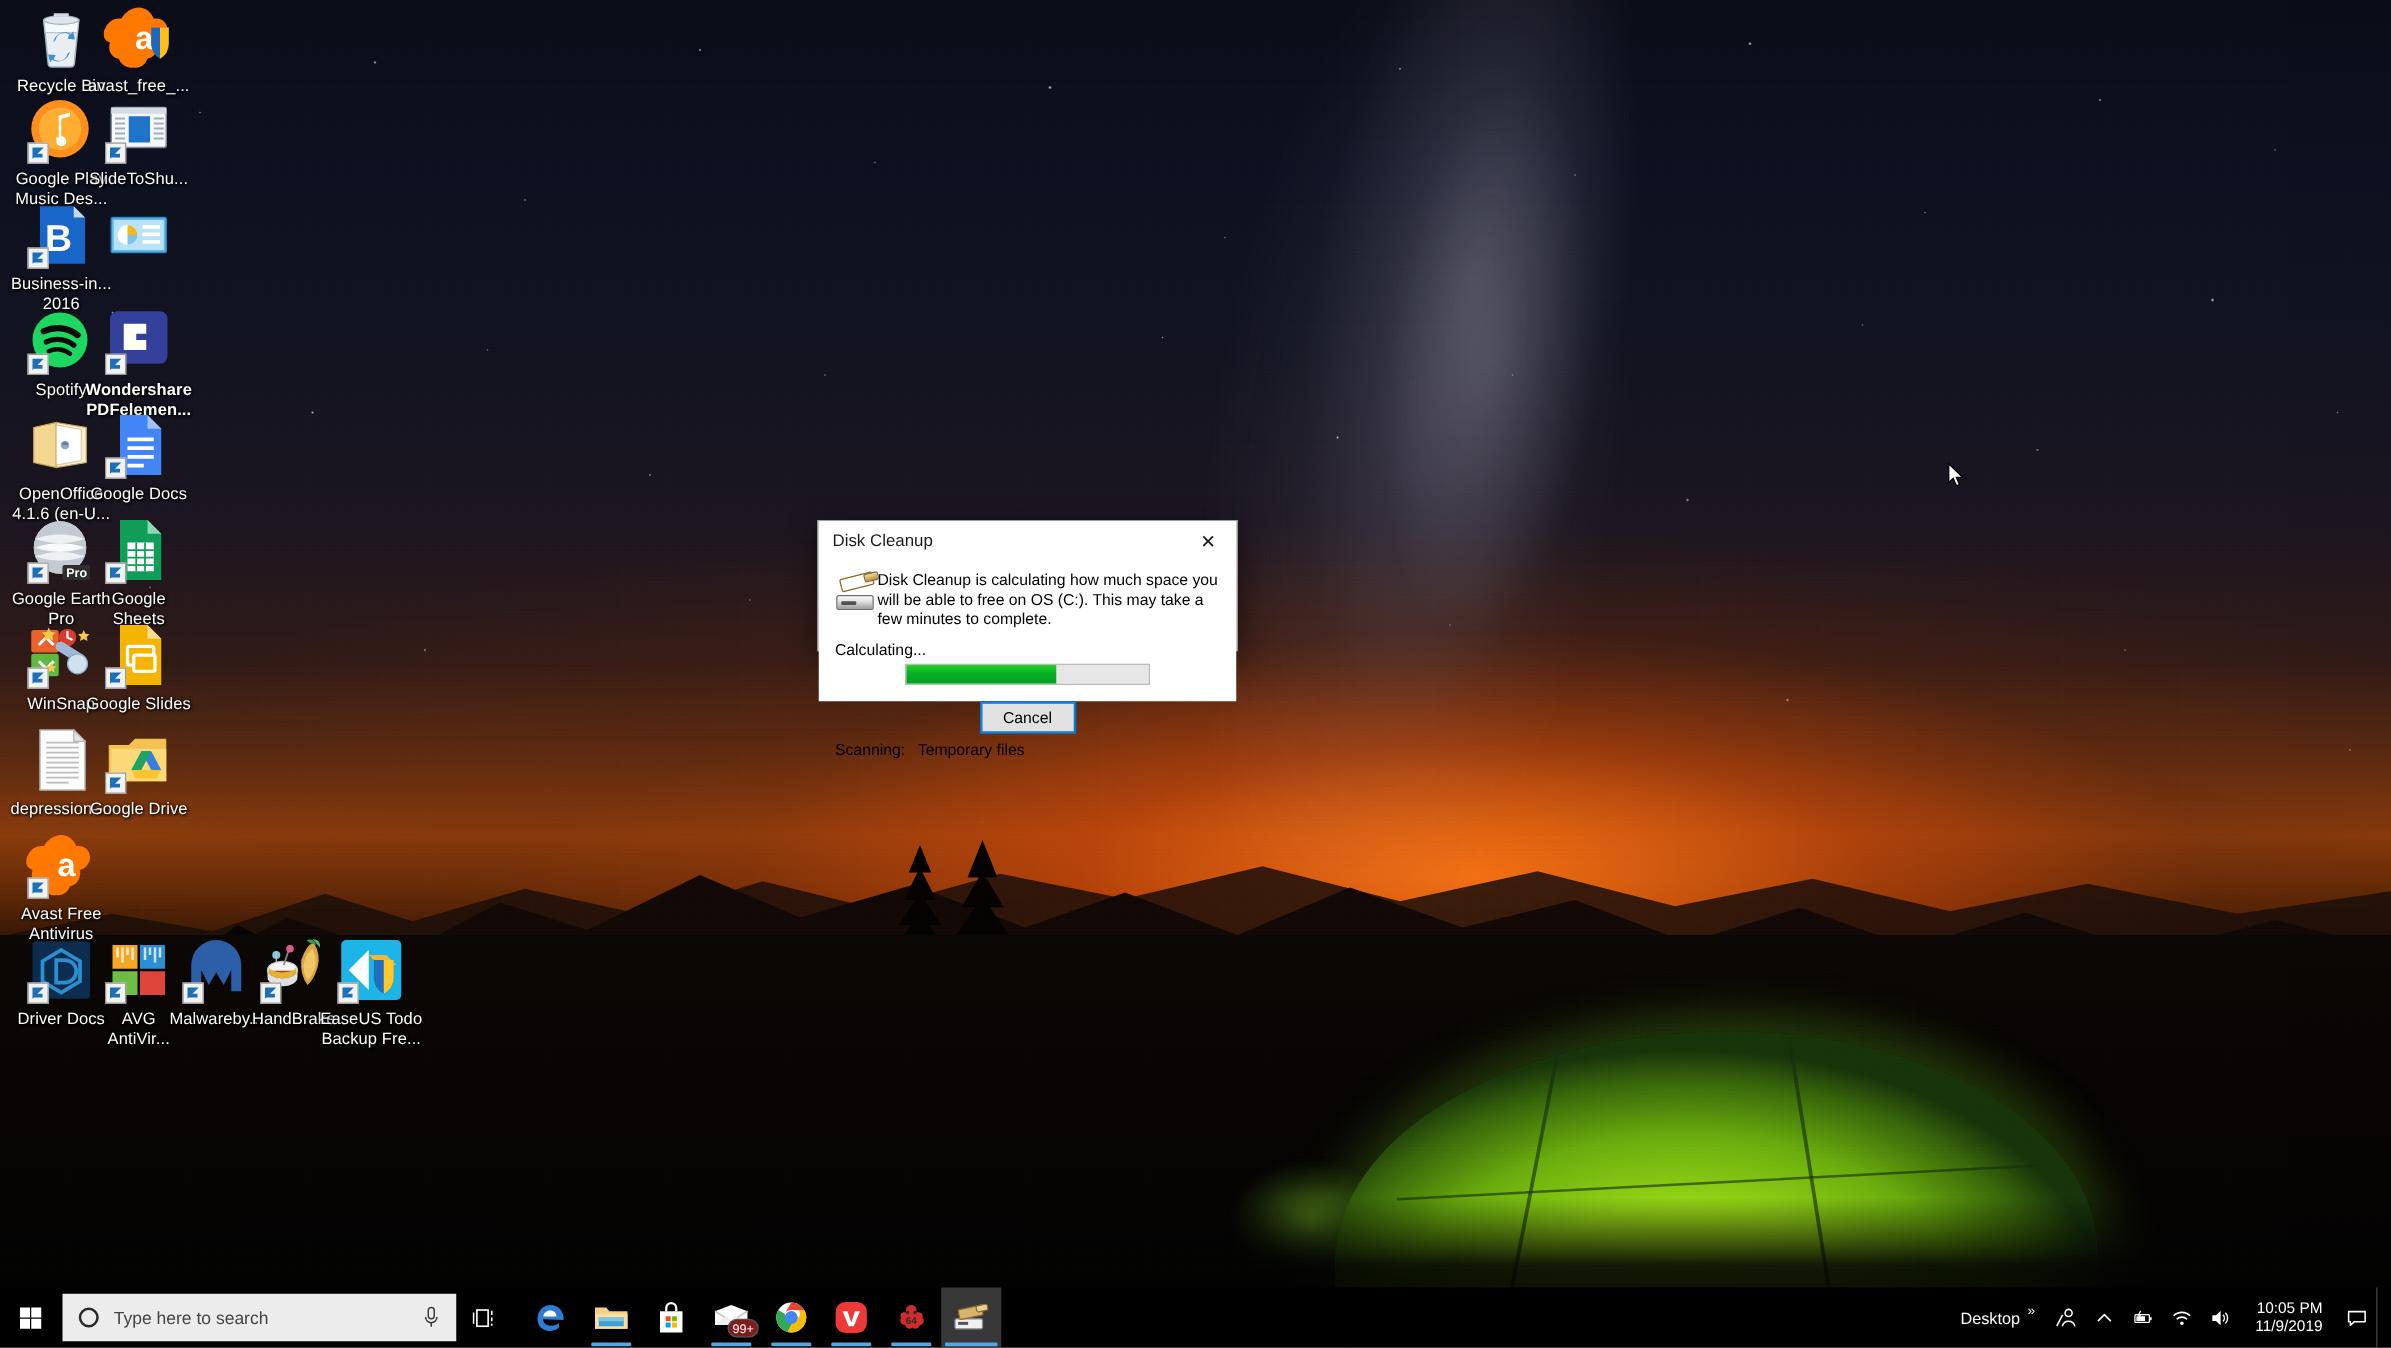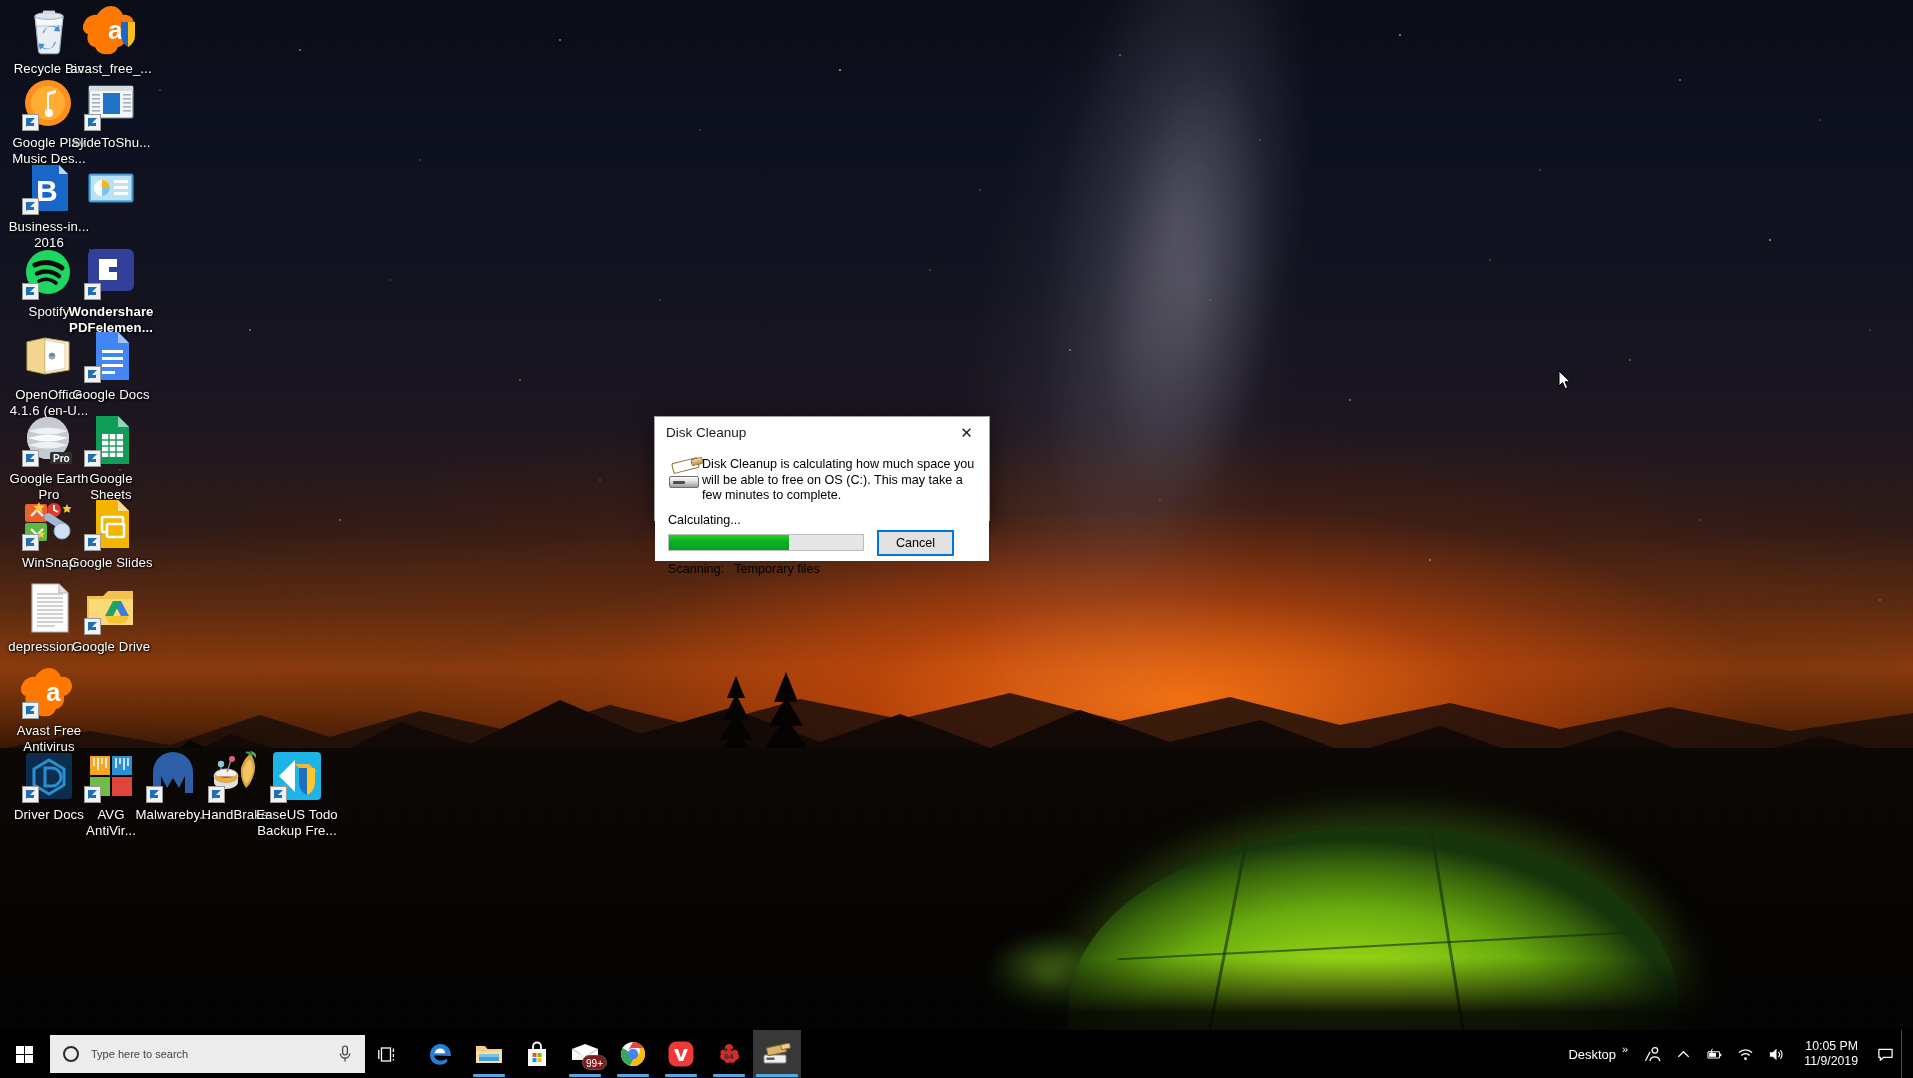--- a/index.html
+++ b/index.html
@@ -252,21 +252,21 @@
   }
   .msgtext {
     font-size: 12.6px; line-height: 15.6px; color: #000;
     padding-top: 1px;
   }
   .statusline {
     font-size: 12.6px; color: #000;
     margin-top: 9px;
   }
   .progressrow {
-    display:flex; align-items:center; gap: 14px; margin-top: 4px;
+    display:flex; align-items:center; gap: 14px; margin-top: 4px; flex-direction: column;
   }
   .progress-track {
     width: 196px; height: 17px;
     background: #e6e6e6;
     border: 1px solid #bcbcbc;
     position: relative; overflow: hidden;
   }
   .progress-fill {
     height: 100%;
     background: linear-gradient(to bottom,#2bd024 0%,#06b025 45%,#06a021 100%);
@@ -311,21 +311,21 @@
     margin-left: 2px;
     background: #ececec;
     display:flex; align-items:center;
     color: #3a3a3a;
     cursor: text;
   }
   .searchcircle {
     width: 16px; height:16px; border: 2.2px solid #2a2a2a;
     border-radius: 50%; margin-left: 13px; flex:0 0 16px;
   }
-  .searchtext { font-size: 11px; margin-left: 12px; flex:1; color:#444; }
+  .searchtext { font-size: 14px; margin-left: 12px; flex:1; color:#444; }
   .micicon { margin-right: 13px; width: 14px; height:18px; position:relative; }
 
   #taskviewbtn {
     width: 46px; height:48px; display:flex; align-items:center; justify-content:center;
     cursor: default;
   }
 
   .tb-apps { display:flex; align-items:center; height: 48px; margin-left: 6px; }
   .tb-app {
     width: 48px; height: 48px; position:relative;

